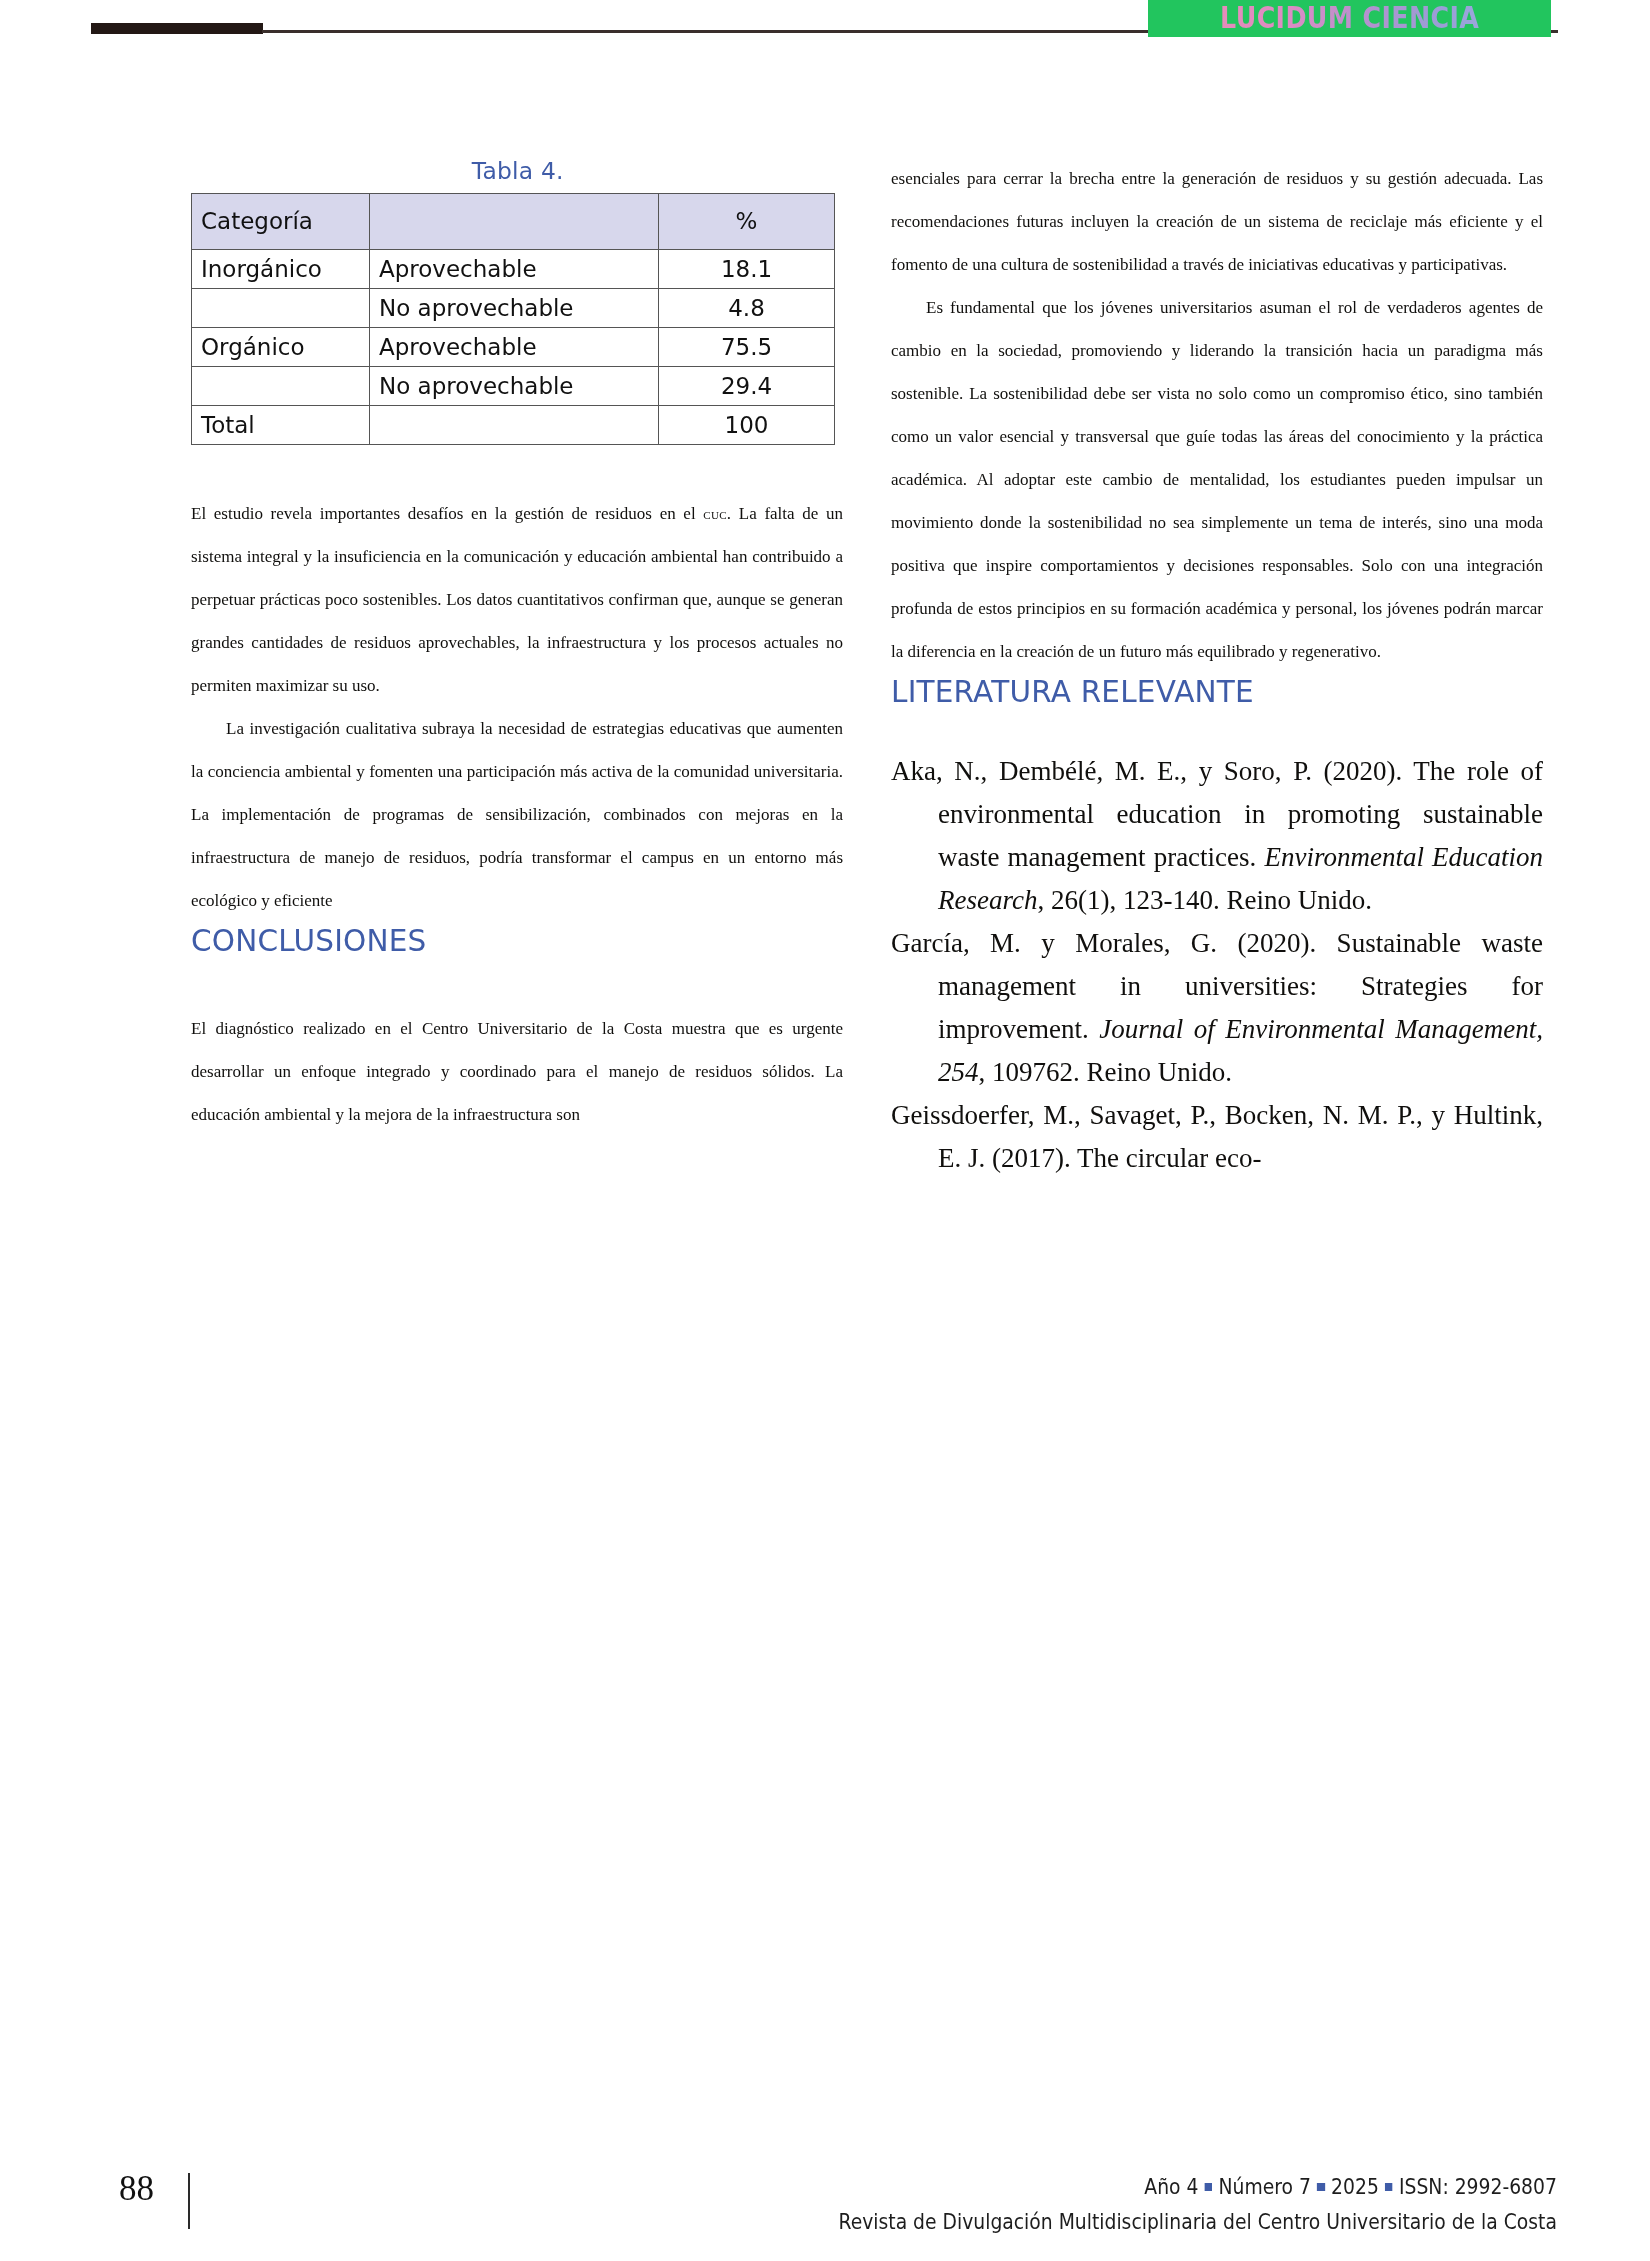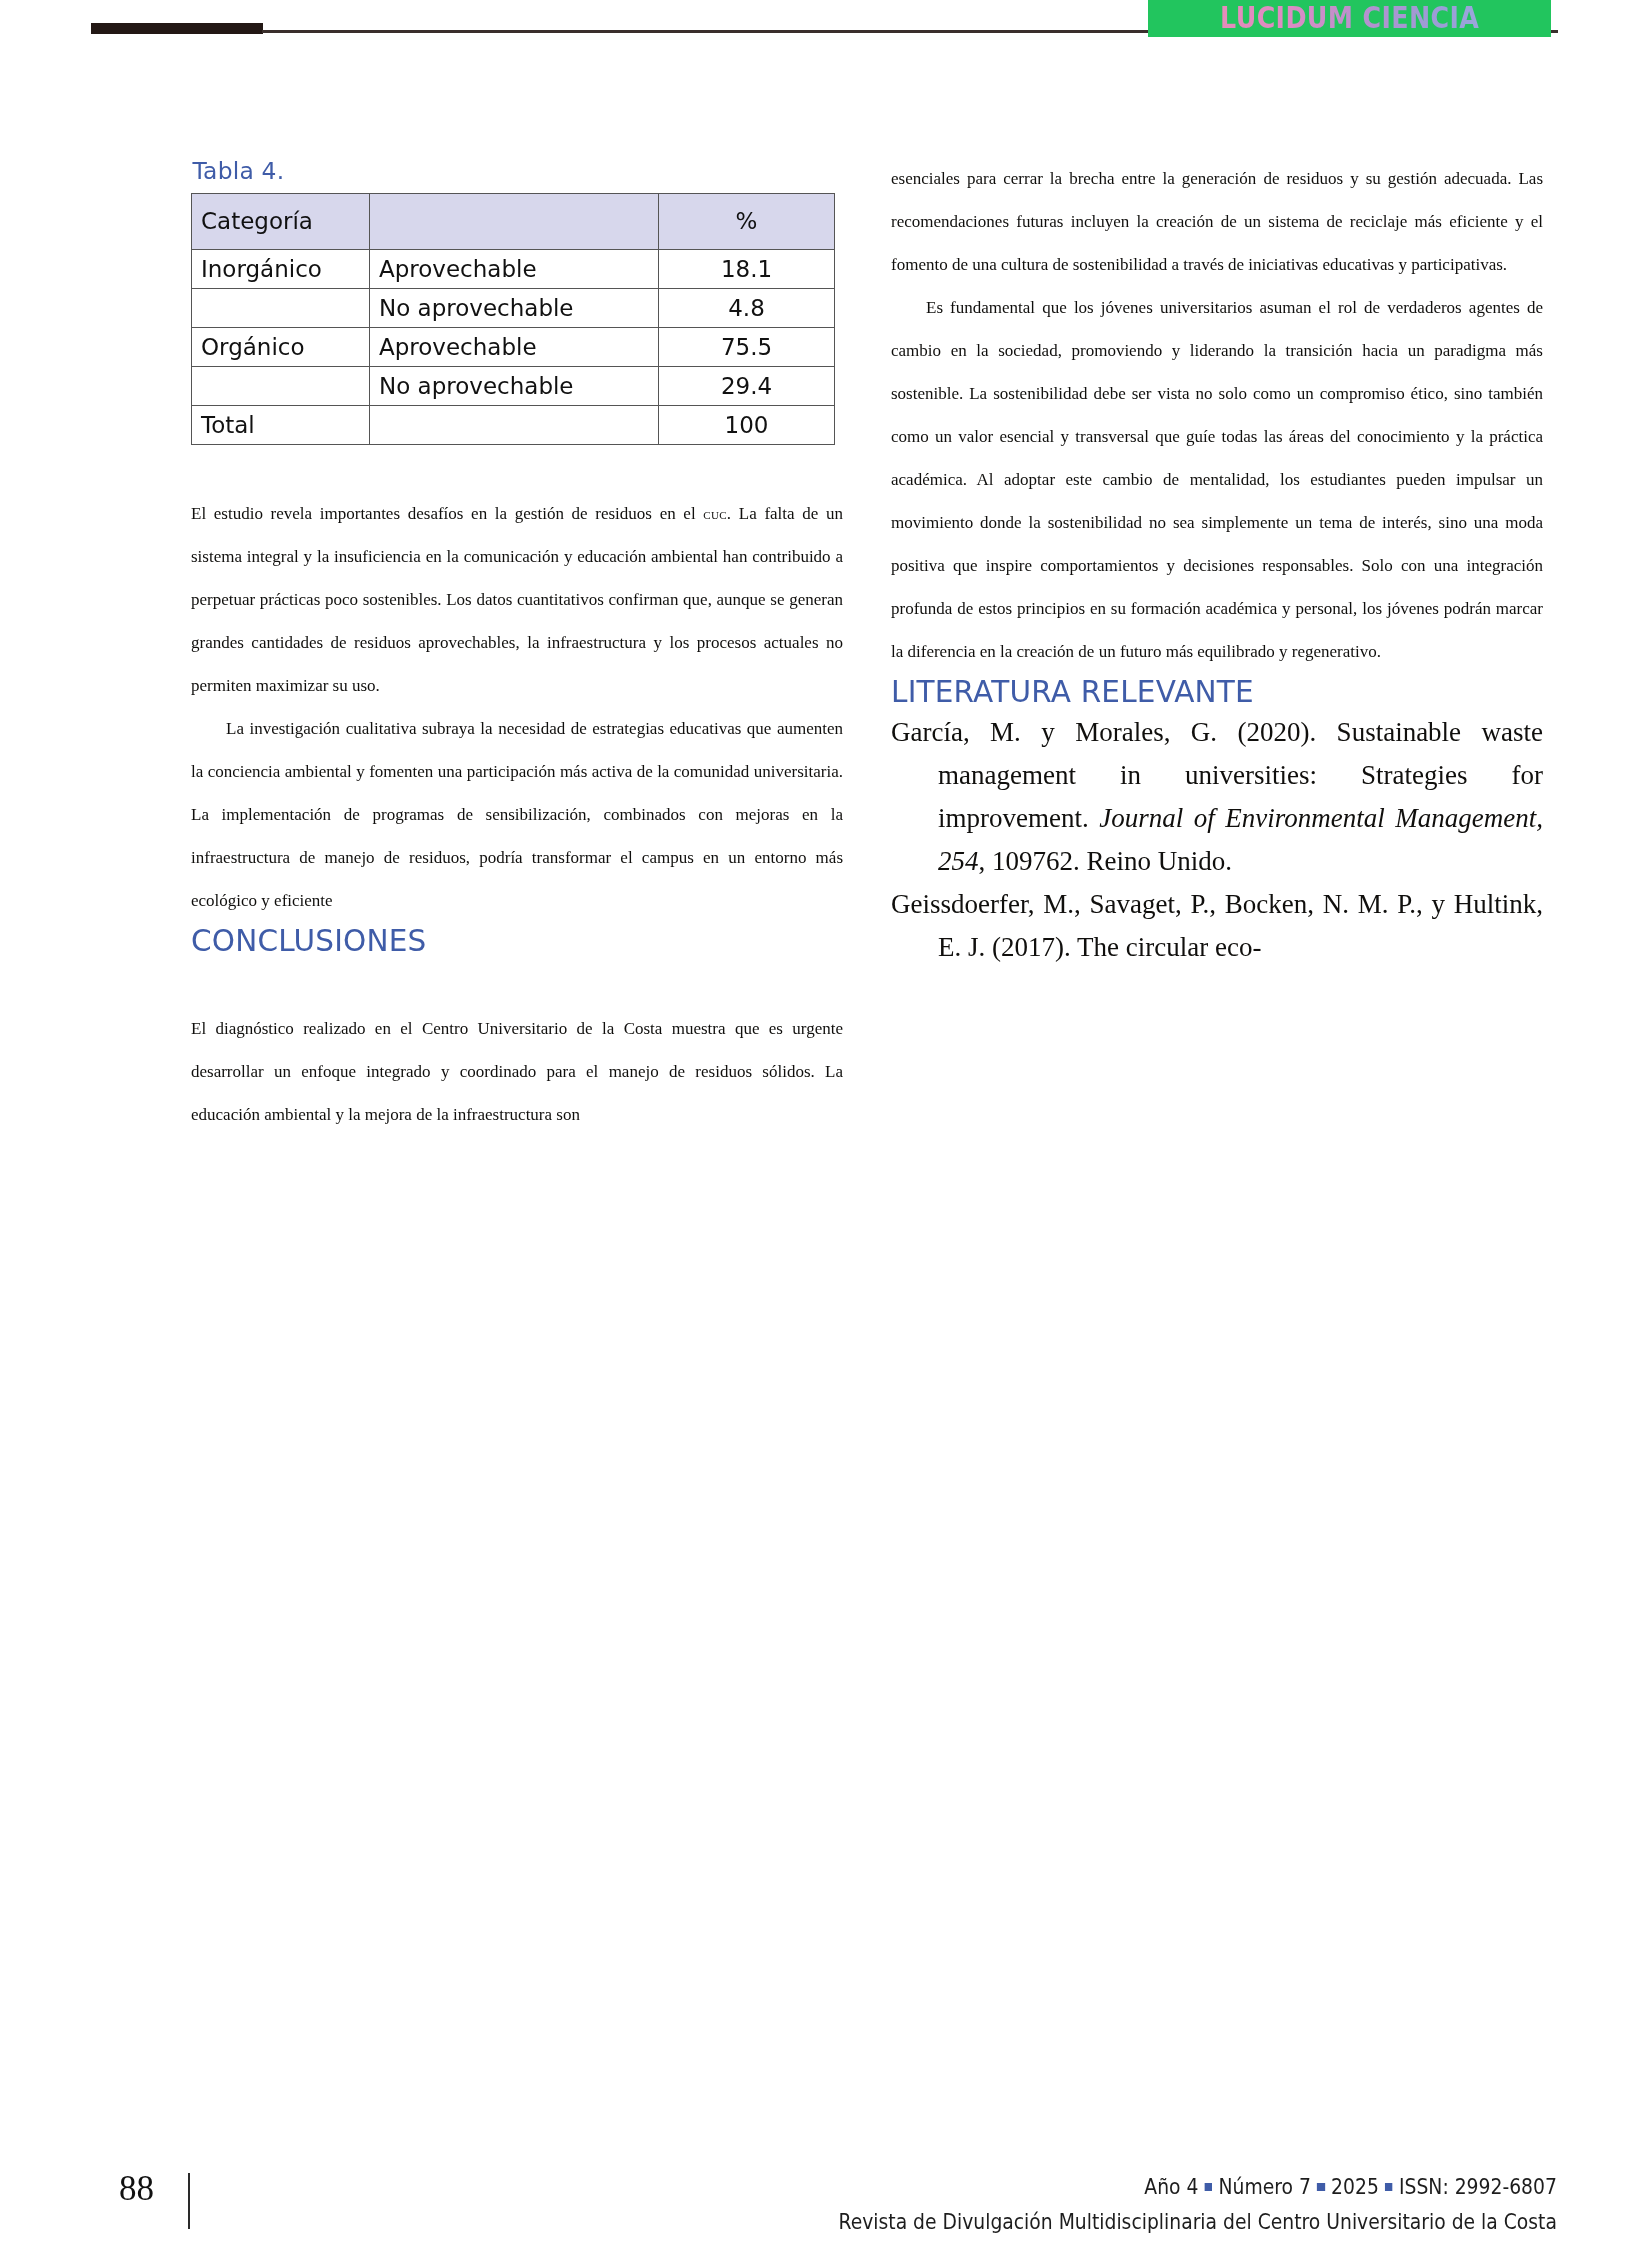--- a/index.html
+++ b/index.html
@@ -83,20 +83,21 @@
   .col-left  { left: 191px; }
   .col-right { left: 891px; }
 
   
   .table-label {
     font-family: "DejaVu Sans", sans-serif;
     font-size: 23.4px;
     color: #3f5ca8;
     letter-spacing: 0.2px;
     margin: 0 0 7.6px 1.5px;
+    text-align: center;
   }
   table.tbl {
     border-collapse: collapse;
     width: 644px;
     font-family: "DejaVu Sans", sans-serif;
     font-size: 23px;
     color: #111;
   }
   table.tbl td, table.tbl th {
     border: 1.5px solid #555;
@@ -269,20 +270,21 @@
   </div>
 
   <div class="col col-right">
 
     <p class="body">esenciales para cerrar la brecha entre la generación de residuos y su gestión adecuada. Las recomendaciones futuras incluyen la creación de un sistema de reciclaje más eficiente y el fomento de una cultura de sostenibilidad a través de iniciativas educativas y participativas.</p>
 
     <p class="body ind">Es fundamental que los jóvenes universitarios asuman el rol de verdaderos agentes de cambio en la sociedad, promoviendo y liderando la transición hacia un paradigma más sostenible. La sostenibilidad debe ser vista no solo como un compromiso ético, sino también como un valor esencial y transversal que guíe todas las áreas del conocimiento y la práctica académica. Al adoptar este cambio de mentalidad, los estudiantes pueden impulsar un movimiento donde la sostenibilidad no sea simplemente un tema de interés, sino una moda positiva que inspire comportamientos y decisiones responsables. Solo con una integración profunda de estos principios en su formación académica y personal, los jóvenes podrán marcar la diferencia en la creación de un futuro más equilibrado y regenerativo.</p>
 
     <h2 class="sec sec-lit">LITERATURA RELEVANTE</h2>
 
+    <p class="ref first-ref"><span>Aka, N., Dembélé, M. E., y Soro, P. (2020). The role of environmental education in promoting sustainable waste management practices. </span><span class="ital">Environmental Education Research</span><span>, 26(1), 123-140. Reino Unido.</span></p>
 
     <p class="ref"><span>García, M. y Morales, G. (2020). Sustainable waste management in universities: Strategies for improvement. </span><span class="ital">Journal of Environmental Management, 254</span><span>, 109762. Reino Unido.</span></p>
 
     <p class="ref"><span>Geissdoerfer, M., Savaget, P., Bocken, N. M. P., y Hultink, E. J. (2017). The circular eco-</span></p>
   </div>
 
   <div class="footer">
     <div class="folio">88</div>
     <div class="folio-rule"></div>
     <div class="foot-lines">

